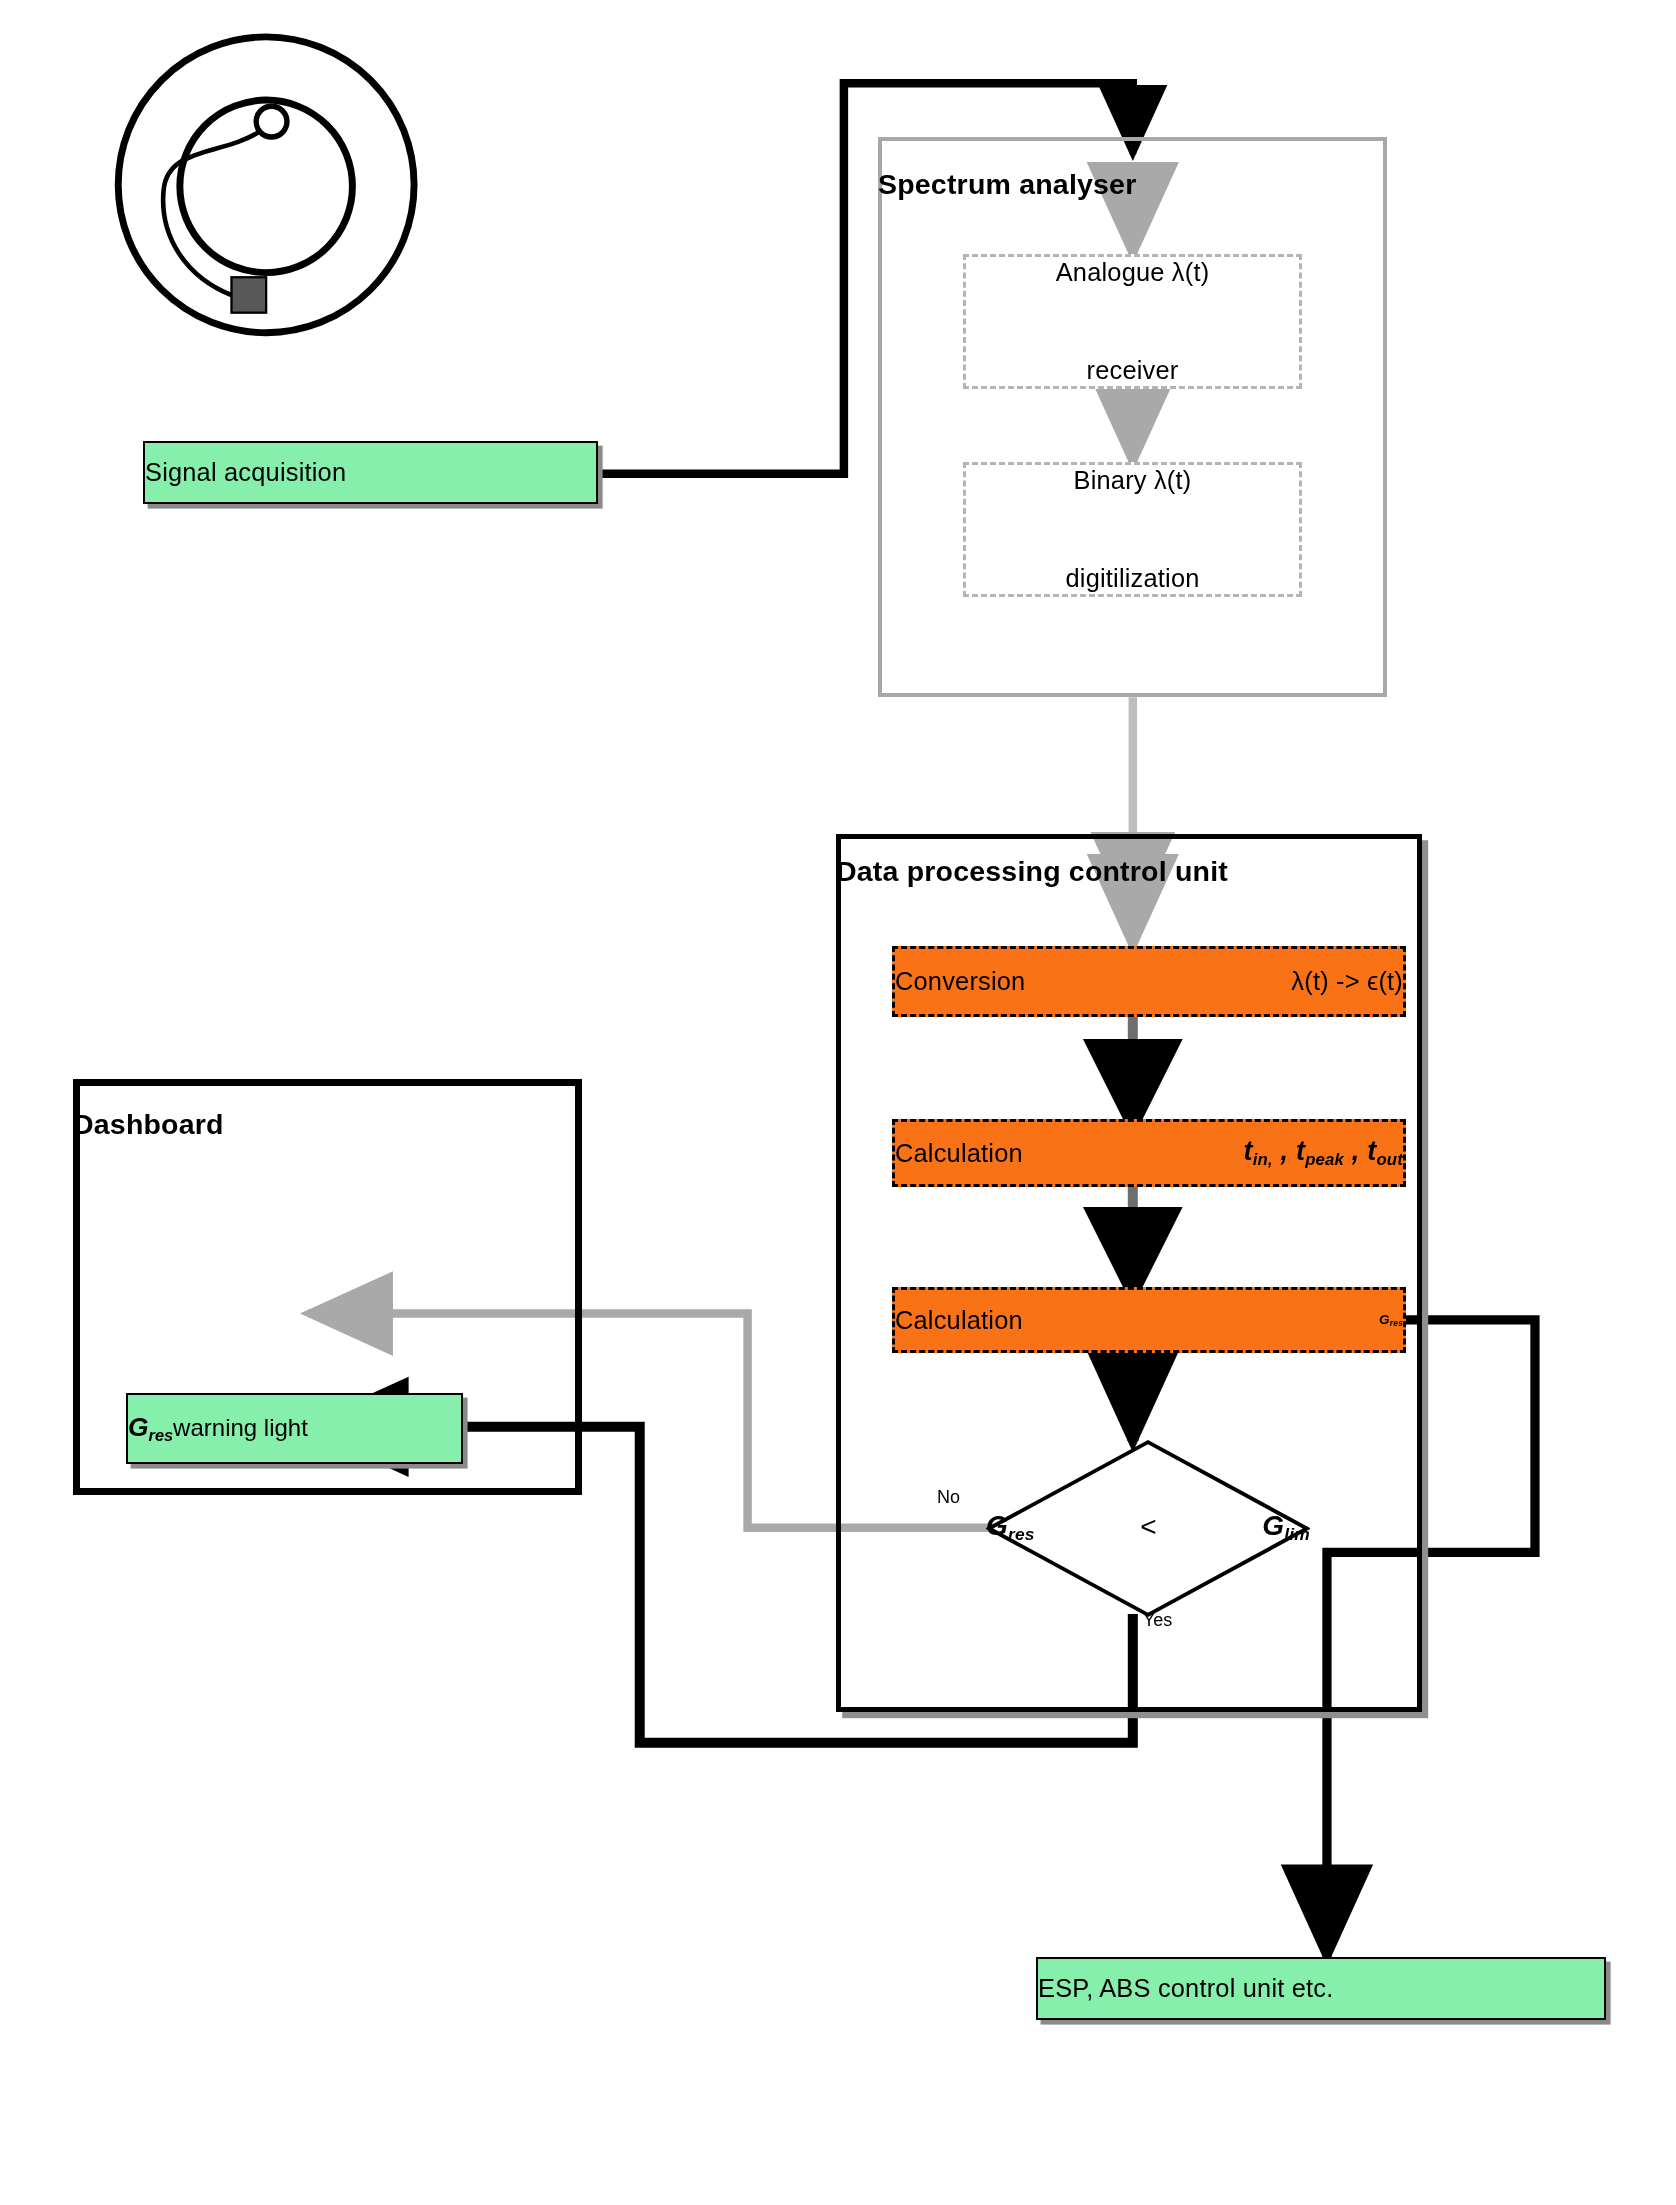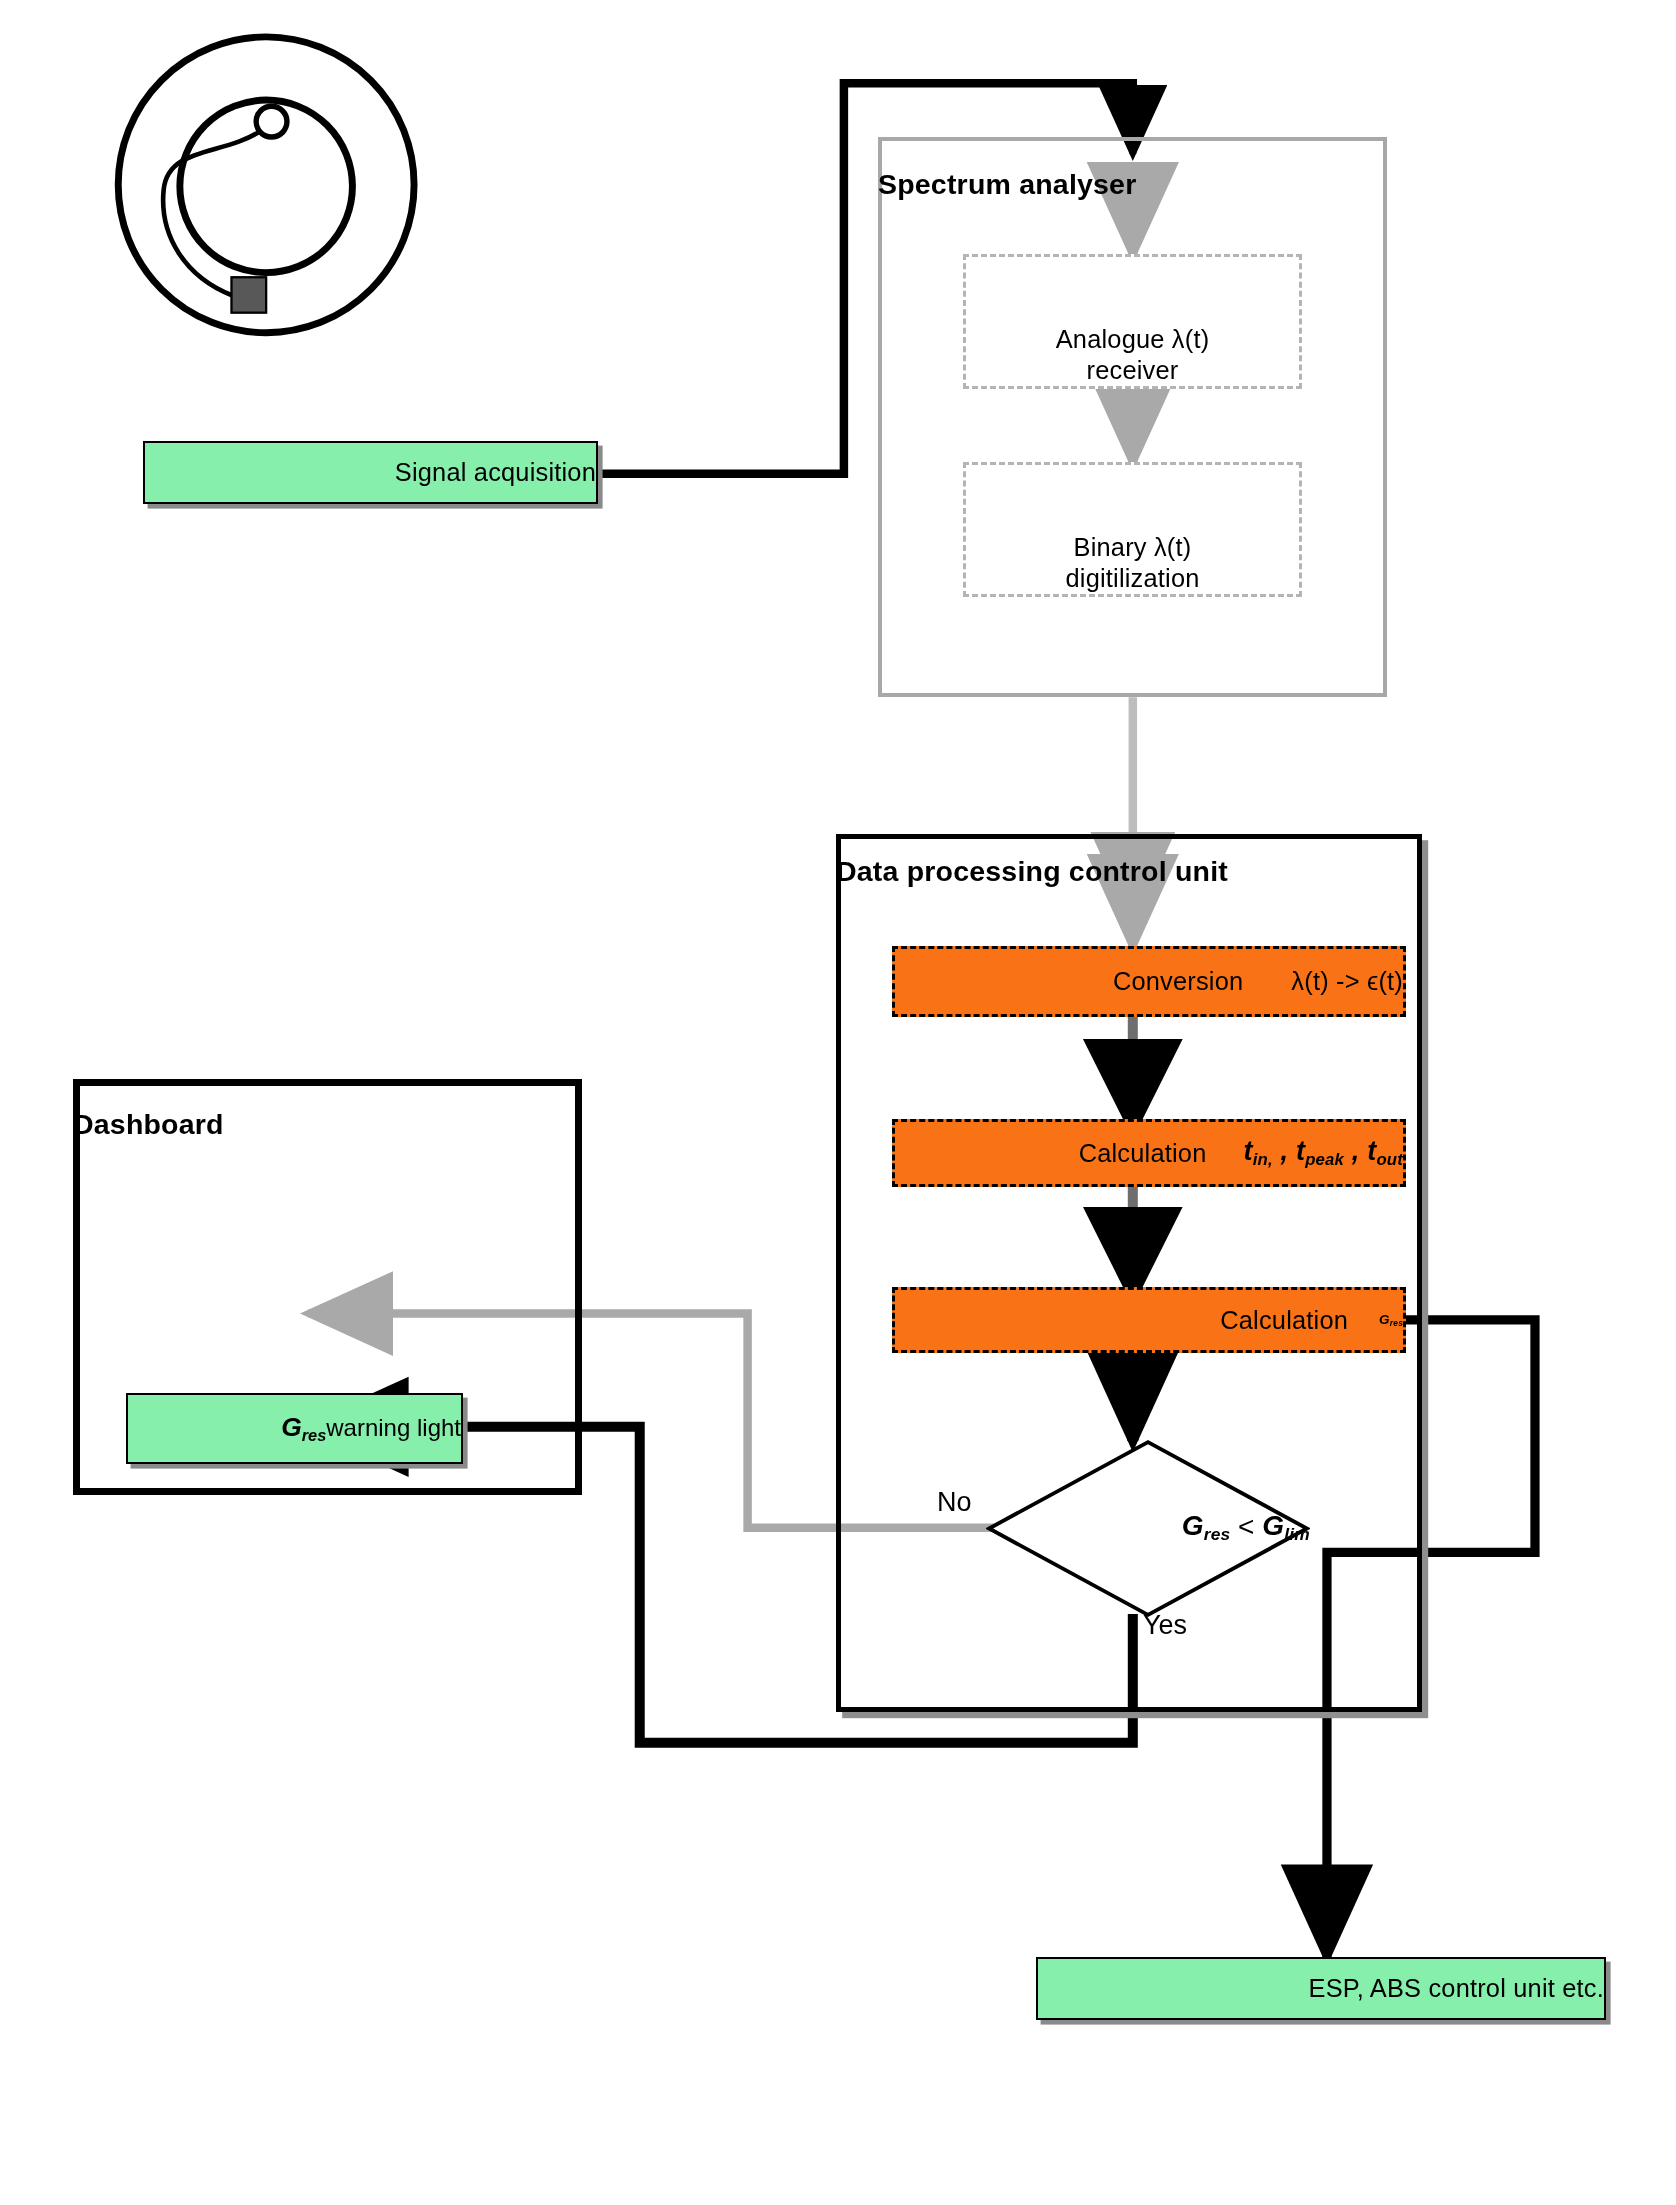--- a/index.html
+++ b/index.html
@@ -2,36 +2,36 @@
 <html style="font-size:12.3px"><head>
 <meta charset="utf-8">
 <style>
   html,body{margin:0;padding:0;background:#ffffff;}
   body{width:1677px;height:2205px;position:relative;
        font-family:"Liberation Sans","DejaVu Sans",sans-serif;color:#000;}
   #stage{position:absolute;left:0;top:0;width:1677px;height:2205px;overflow:hidden;}
   svg#wires{position:absolute;left:0;top:0;width:1677px;height:2205px;}
 
   .node{position:absolute;box-sizing:border-box;display:flex;
-        align-items:center;justify-content:flex-end;text-align:center;}
+        align-items:center;justify-content:space-between;text-align:center;}
   .box-solid-thin{border:2.3px solid #000;background:#86efac;
              box-shadow:4.6px 4.6px 0 0 #8a8a8a;}
   
   .frame-dark{border:5.4px solid #000;background:transparent;
               box-shadow:6.2px 6.2px 0 0 #8f8f8f;}
   .frame-gray{border:4.6px solid #a8a8a8;background:transparent;}
   
   .box-dashed{border:3.1px dashed #000;background:#f97316;}
   .box-dashed-gray{border:3.1px dashed #b4b4b4;background:#fff;}
 
   .label{font-size:25.4px;line-height:1.22;letter-spacing:0.2px;}
   .label-sm{font-size:24px;line-height:1.22;}
   .title{position:absolute;font-weight:bold;font-size:28.5px;
          text-align:left;letter-spacing:0.2px;}
-  .edge-label{position:absolute;font-size:27px;}
+  .edge-label{position:absolute;font-size:18px;}
   .sub{font-size:.62em;vertical-align:-0.28em;}
   .ital{font-style:italic;font-weight:bold;}
   .gsym{font-style:italic;font-weight:bold;font-size:1.1em;}
 </style>
 </head>
 <body>
 
 <div id="stage">
 
   <svg id="wires" viewBox="0 0 2176 2862">

